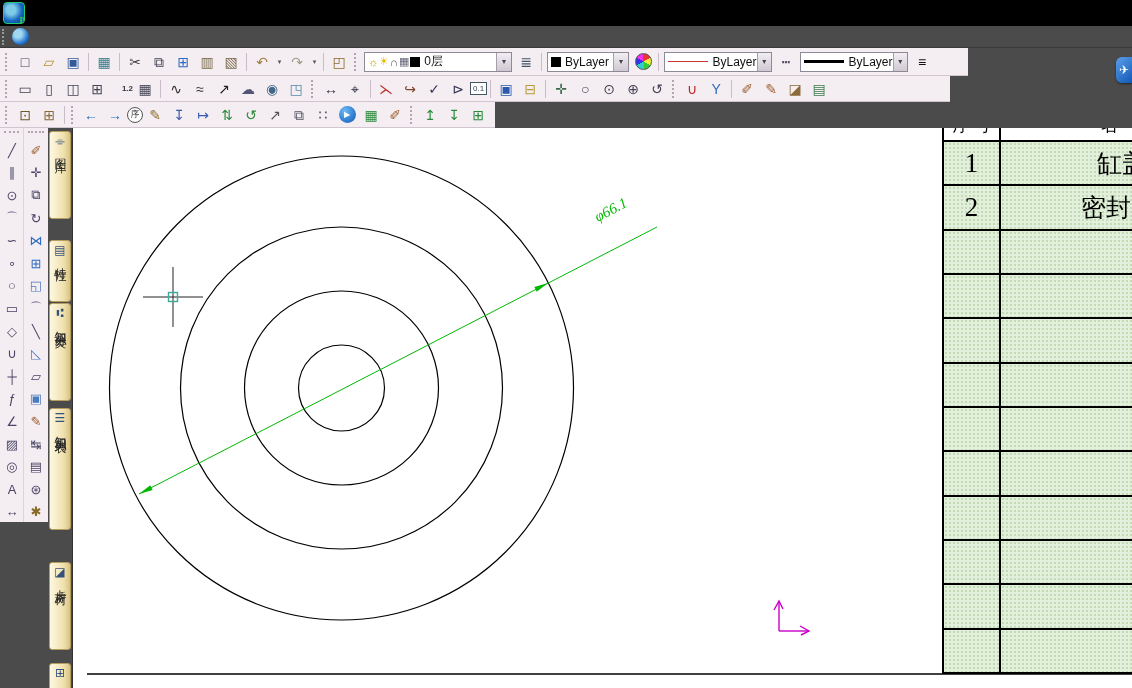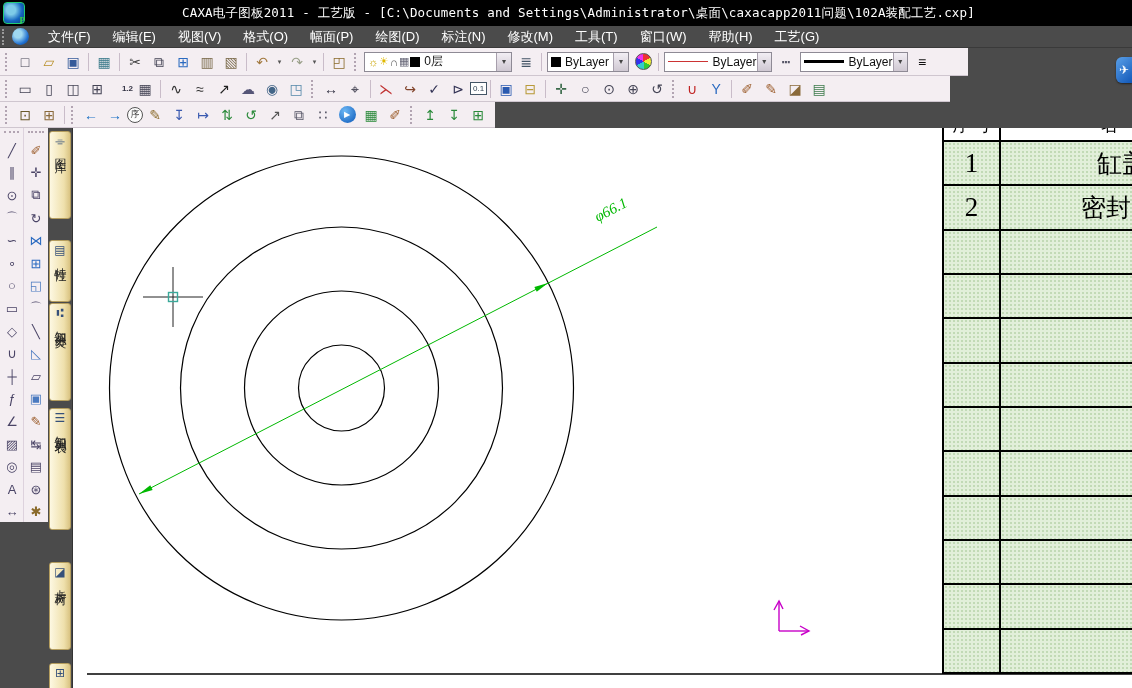--- a/index.html
+++ b/index.html
@@ -101,40 +101,25 @@
 </style>
 </head>
 <body>
 
 <div class="app">
 
   <div class="titlebar">
     <span class="appicon">
         <b>P</b>
       </span>
-    <div class="wtitle">CAXA电子图板2011 - 工艺版 - [C:\Documents and Settings\Administrator\桌面\caxacapp2011问题\102A装配工艺.cxp]</div>
   </div>
 
   <div class="menubar">
     <span class="mgrip"></span>
     <span class="docicon"></span>
-    <nav id="menu" style="display: flex;">
-        <span class="menu-item">文件(F)</span>
-        <span class="menu-item">编辑(E)</span>
-        <span class="menu-item">视图(V)</span>
-        <span class="menu-item">格式(O)</span>
-        <span class="menu-item">幅面(P)</span>
-        <span class="menu-item">绘图(D)</span>
-        <span class="menu-item">标注(N)</span>
-        <span class="menu-item">修改(M)</span>
-        <span class="menu-item">工具(T)</span>
-        <span class="menu-item">窗口(W)</span>
-        <span class="menu-item">帮助(H)</span>
-        <span class="menu-item">工艺(G)</span>
-      </nav>
   </div>
 
   <div class="tbrow" id="row1">
       <div class="light" style="width:968px">
         <span class="grip"></span>
         <button class="tb">
           <span class="g" style="color: rgb(68, 68, 85);">□</span>
         </button>
         <button class="tb">
           <span class="g" style="color: rgb(184, 144, 42);">▱</span>

